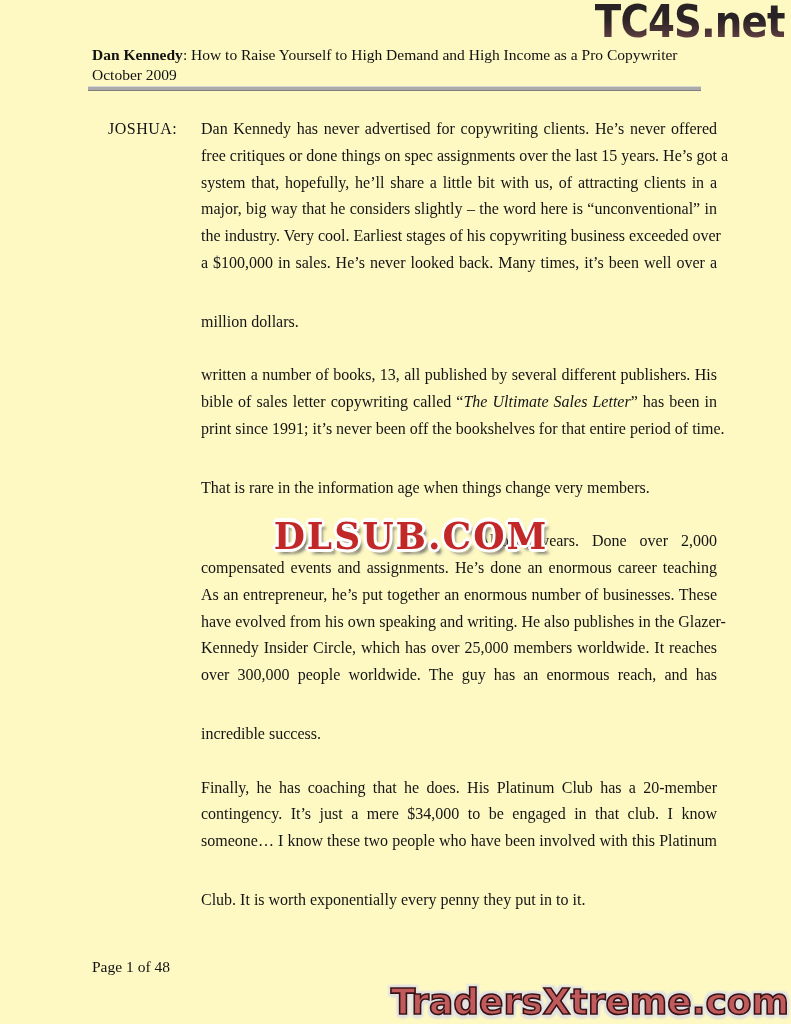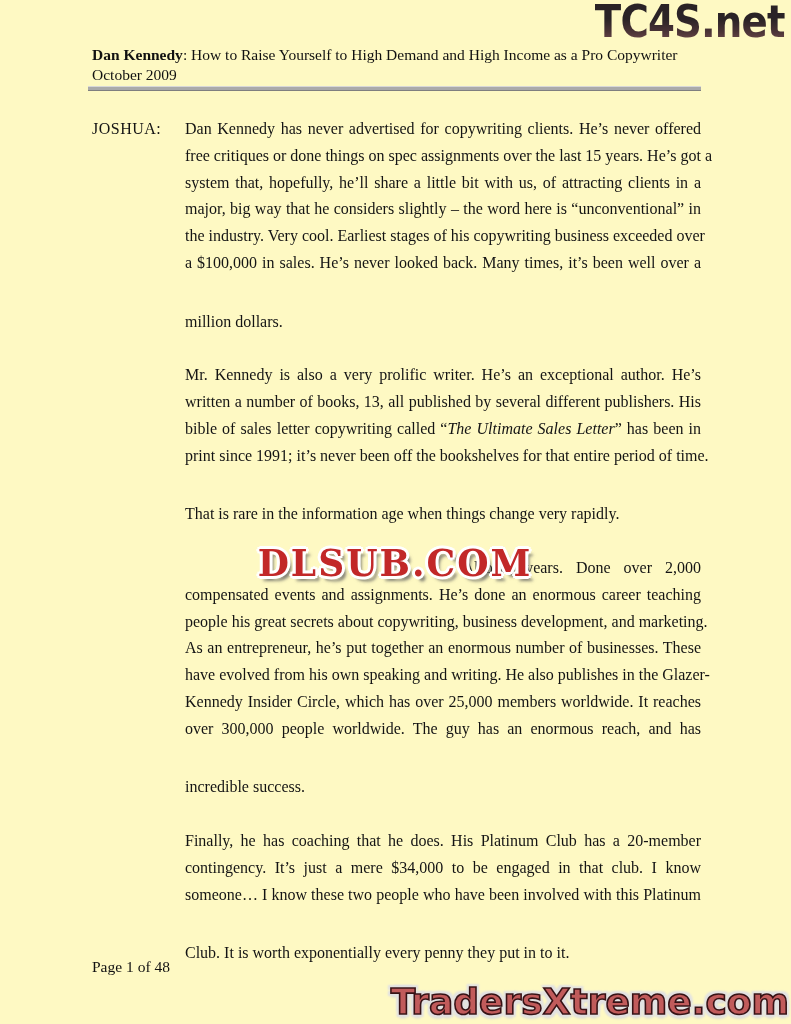--- a/index.html
+++ b/index.html
@@ -36,21 +36,21 @@
   .header .bold{font-weight:bold;}
   .rule{
     position:absolute;left:88px;top:86px;width:613px;height:3px;
     background:#aaaaaa;
     border-top:1px solid #d8d8d8;
     border-bottom:1px solid #7f7f7f;
   }
 
   
   .transcript{
-    position:absolute;left:92px;top:116px;width:609px;
+    position:absolute;left:108px;top:116px;width:609px;
     font-size:16px;color:#141414;
   }
   .para{
     display:grid;
     grid-template-columns:93px 1fr;
     margin-bottom:27px;
   }
   .speaker{
     line-height:26.75px;
     letter-spacing:0.5px;
@@ -142,37 +142,35 @@
           <div class="line">system that, hopefully, he’ll share a little bit with us, of attracting clients in a</div>
           <div class="line">major, big way that he considers slightly – the word here is “unconventional” in</div>
           <div class="line">the industry. Very cool. Earliest stages of his copywriting business exceeded over</div>
           <div class="line">a $100,000 in sales. He’s never looked back. Many times, it’s been well over a</div>
           <div class="line last">million dollars.</div>
         </div>
       </div>
       <div class="para">
         <div class="speaker"></div>
         <div class="lines">
-          <div class="line">Mr. Kennedy is also a very prolific writer. He’s an exceptional author. He’s</div>
           <div class="line">written a number of books, 13, all published by several different publishers. His</div>
           <div class="line"><span>bible of sales letter copywriting called “</span><span class="it">The Ultimate Sales Letter</span><span>” has been in</span></div>
           <div class="line">print since 1991; it’s never been off the bookshelves for that entire period of time.</div>
-          <div class="line last">That is rare in the information age when things change very rapidly.</div>
+          <div class="line last">That is rare in the information age when things change very members.</div>
         </div>
       </div>
       <div class="para">
         <div class="speaker"></div>
         <div class="lines">
           <div class="line split">
             <span>Also, as a</span>
             <span class="rightpart">years. Done over 2,000</span>
             <span class="dlsub">DLSUB.COM</span>
           </div>
           <div class="line">compensated events and assignments. He’s done an enormous career teaching</div>
-          <div class="line">people his great secrets about copywriting, business development, and marketing.</div>
           <div class="line">As an entrepreneur, he’s put together an enormous number of businesses. These</div>
           <div class="line">have evolved from his own speaking and writing. He also publishes in the Glazer-</div>
           <div class="line">Kennedy Insider Circle, which has over 25,000 members worldwide. It reaches</div>
           <div class="line">over 300,000 people worldwide. The guy has an enormous reach, and has</div>
           <div class="line last">incredible success.</div>
         </div>
       </div>
       <div class="para">
         <div class="speaker"></div>
         <div class="lines">

